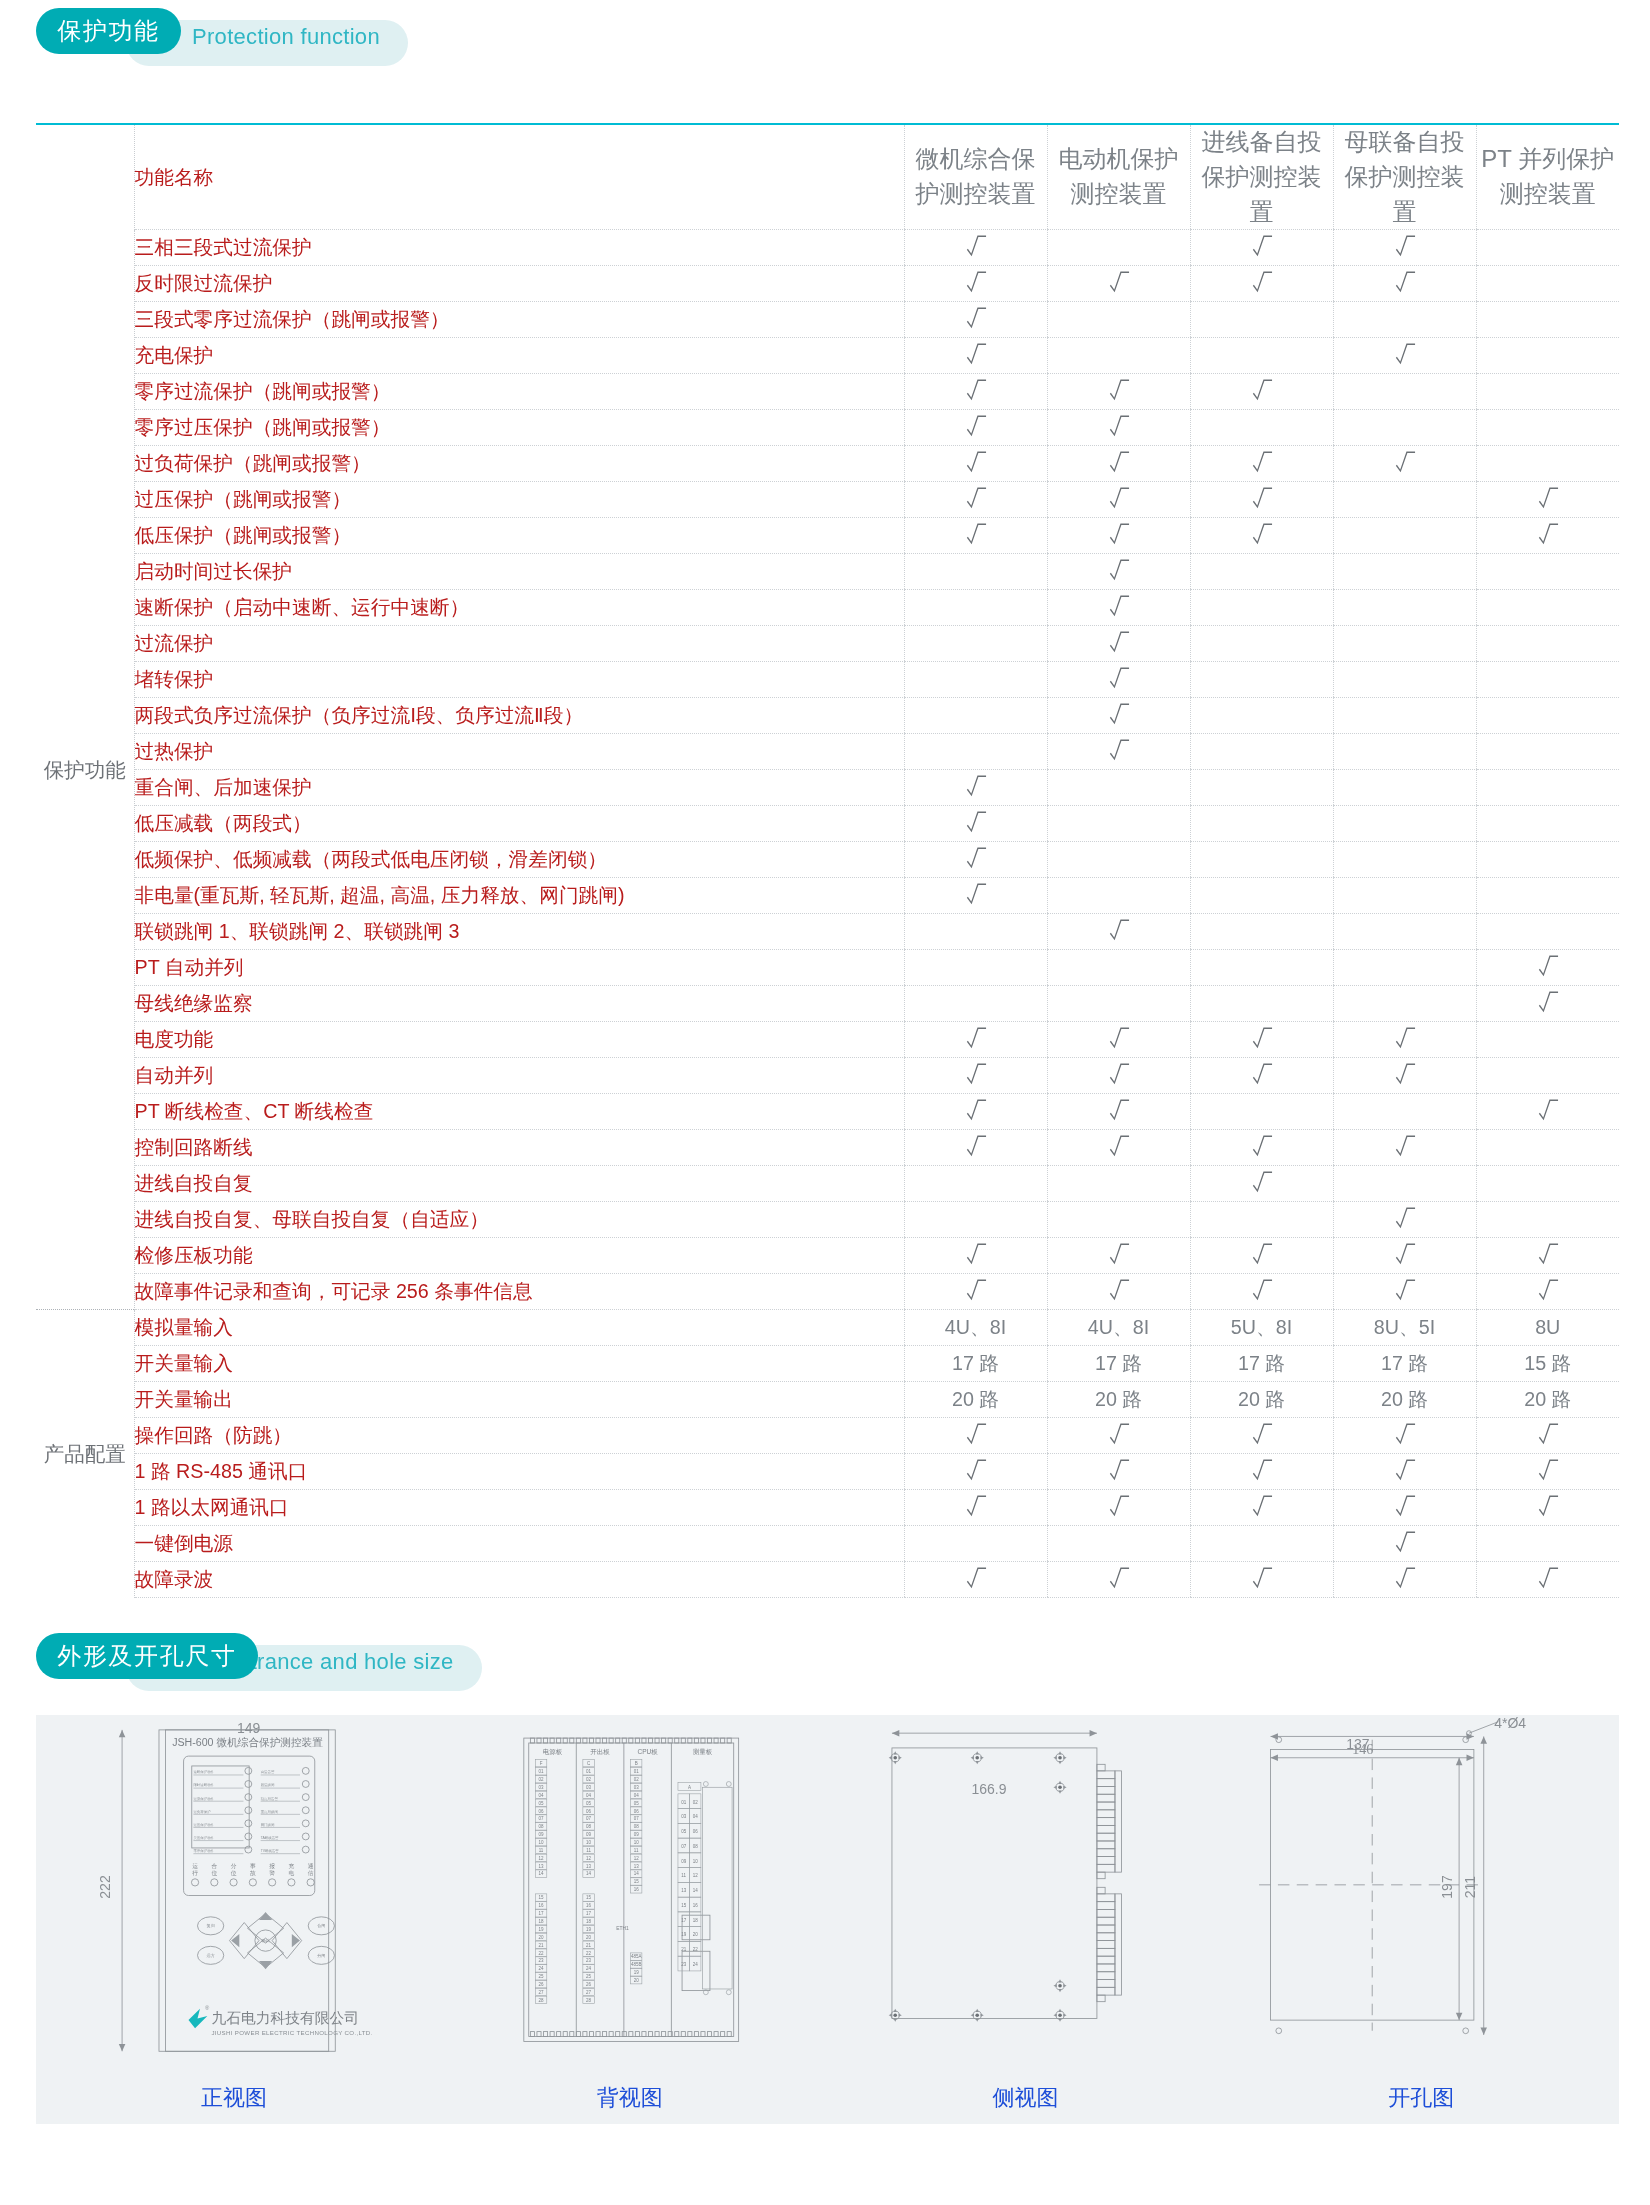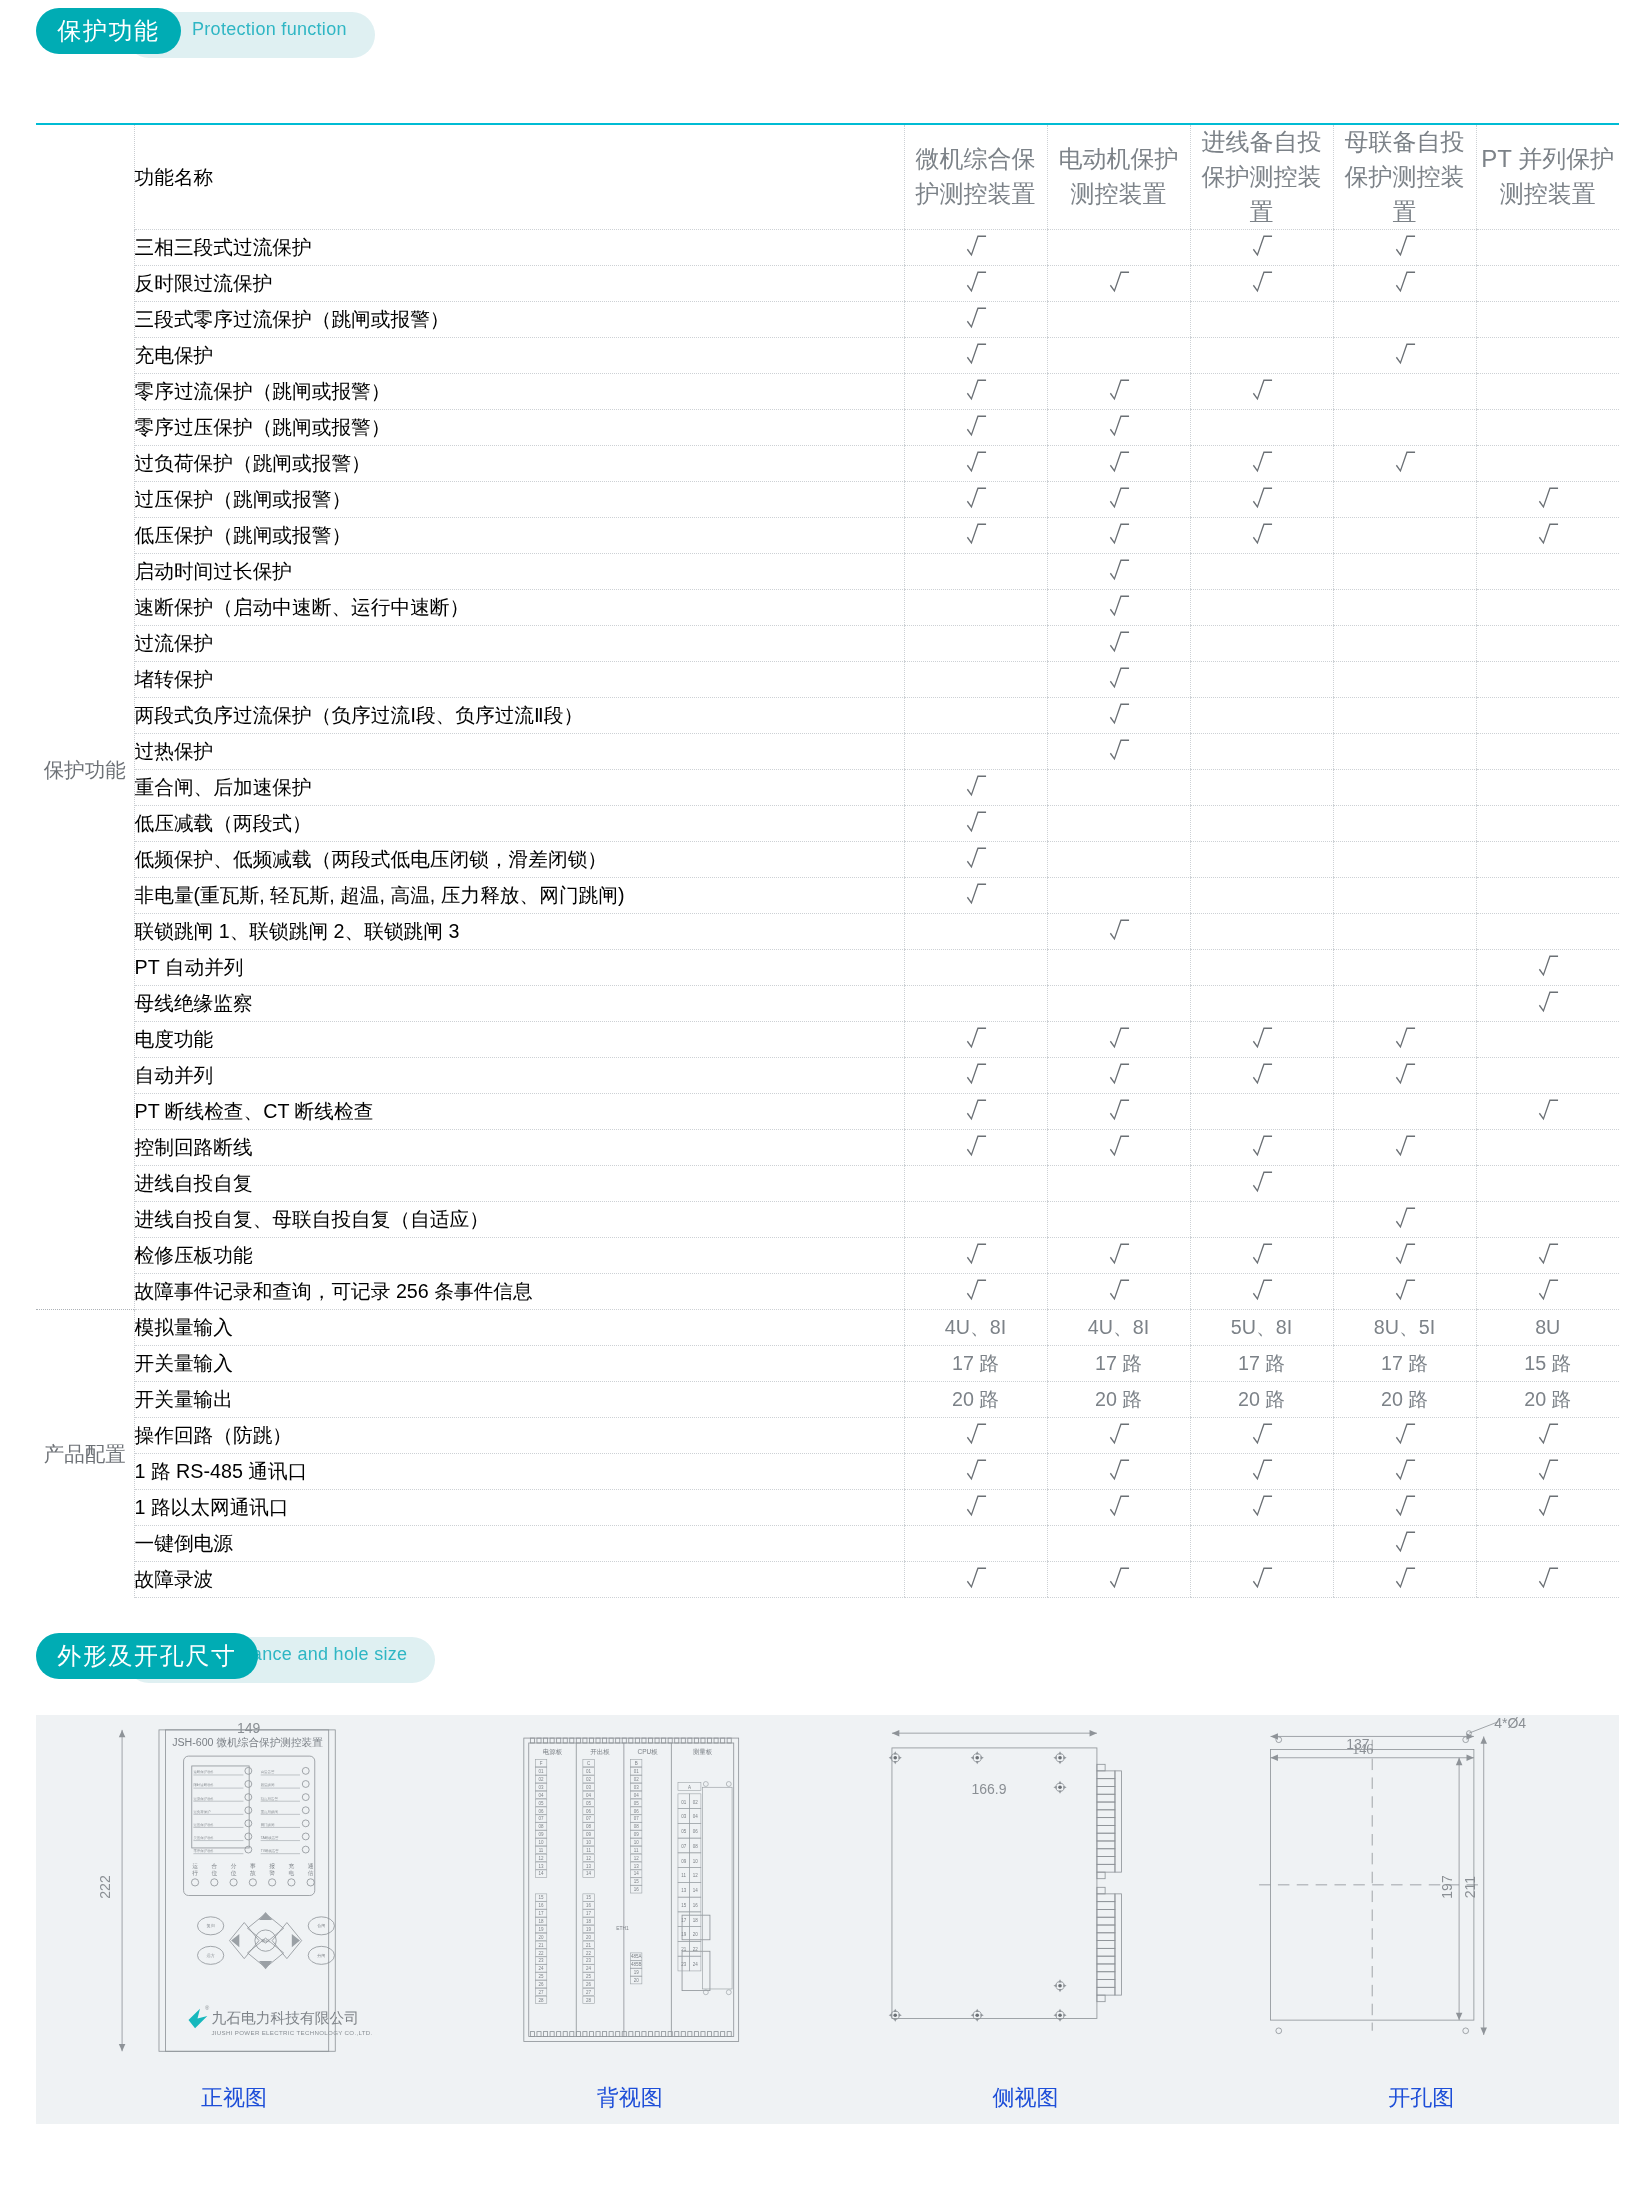--- a/index.html
+++ b/index.html
@@ -10,25 +10,25 @@
     font-family: "Liberation Sans", "DejaVu Sans", sans-serif;
     color: #6e7277;
     position: relative;
     overflow: hidden;
   }
 
   
   .section-head { position:absolute; display:flex; align-items:stretch; height:46px; }
   .pill-wrap { position:relative; display:flex; align-items:center; height:46px; }
   .pill-en {
-    position:absolute; left: 90px; top:4px; height:46px;
+    position:absolute; left: 90px; top:12px; height:46px;
     background:#dff0f2; border-radius:23px;
     display:flex; align-items:center;
     padding: 0 28px 12px 66px;
-    font-size: 18px; color:#2fb6c4; letter-spacing:0.3px;
+    font-size: 22px; color:#2fb6c4; letter-spacing:0.3px;
     white-space:nowrap;
   }
   .pill-cn {
     position:relative; z-index:2; height:46px;
     background:#00acb4; border-radius:23px;
     display:flex; align-items:center; padding:0 21.3px;
     color:#ffffff; font-size:24px; letter-spacing:1.6px;
     white-space:nowrap;
   }
 
@@ -37,21 +37,21 @@
   table.spec { border-collapse: collapse; width:100%; table-layout:fixed; font-size:19px; }
   table.spec td { padding:0; vertical-align:middle; }
   .rule-top { border-top: 2.5px solid #00bcd4; }
   .rule-bot { border-bottom: 2.5px solid #00bcd4; }
 
   td.cat {
     width: 98px; text-align:center; color:#6e7277; font-size:20.5px;
     border-right: 0.8px dotted #c9cdd1;
   }
   td.fname {
-    padding-left:14.8px; color:#000000; font-size:19.7px; white-space:nowrap;
+    padding-left:14.8px; color:#b91c1c; font-size:19.7px; white-space:nowrap;
     border-bottom: 0.8px dotted #cdd1d5;
     height: 35px; line-height:35px;
   }
   td.val {
     width: 143px; text-align:center; border-left: 0.8px dotted #cdd1d5;
     border-bottom: 0.8px dotted #cdd1d5; height:35px; color:#7c8288; font-size:19.7px;
   }
   tr.hdr td.fname, tr.hdr td.val { height: 71px; border-bottom: 0.8px dotted #cdd1d5; }
   tr.hdr td.val { line-height: 1.45; font-size:24px; white-space:pre-line; }
   tr.hdr td.fname { vertical-align: middle; }

